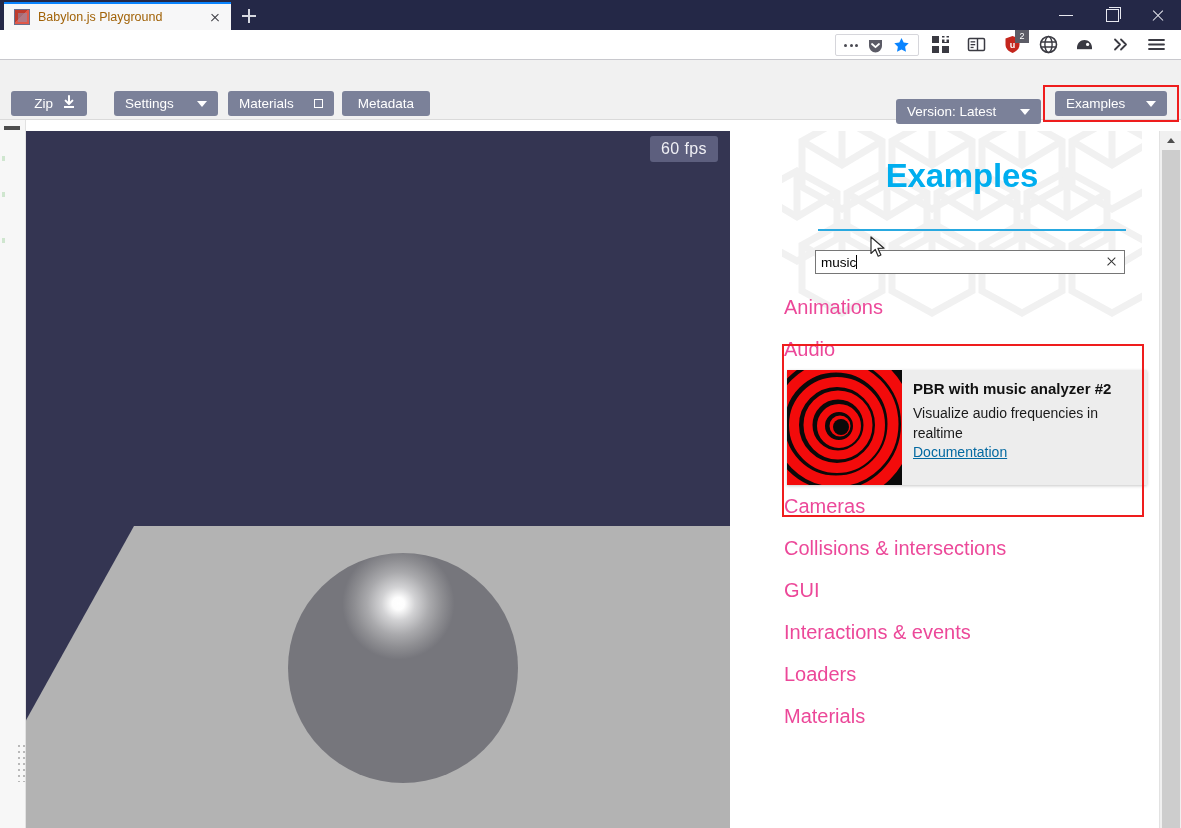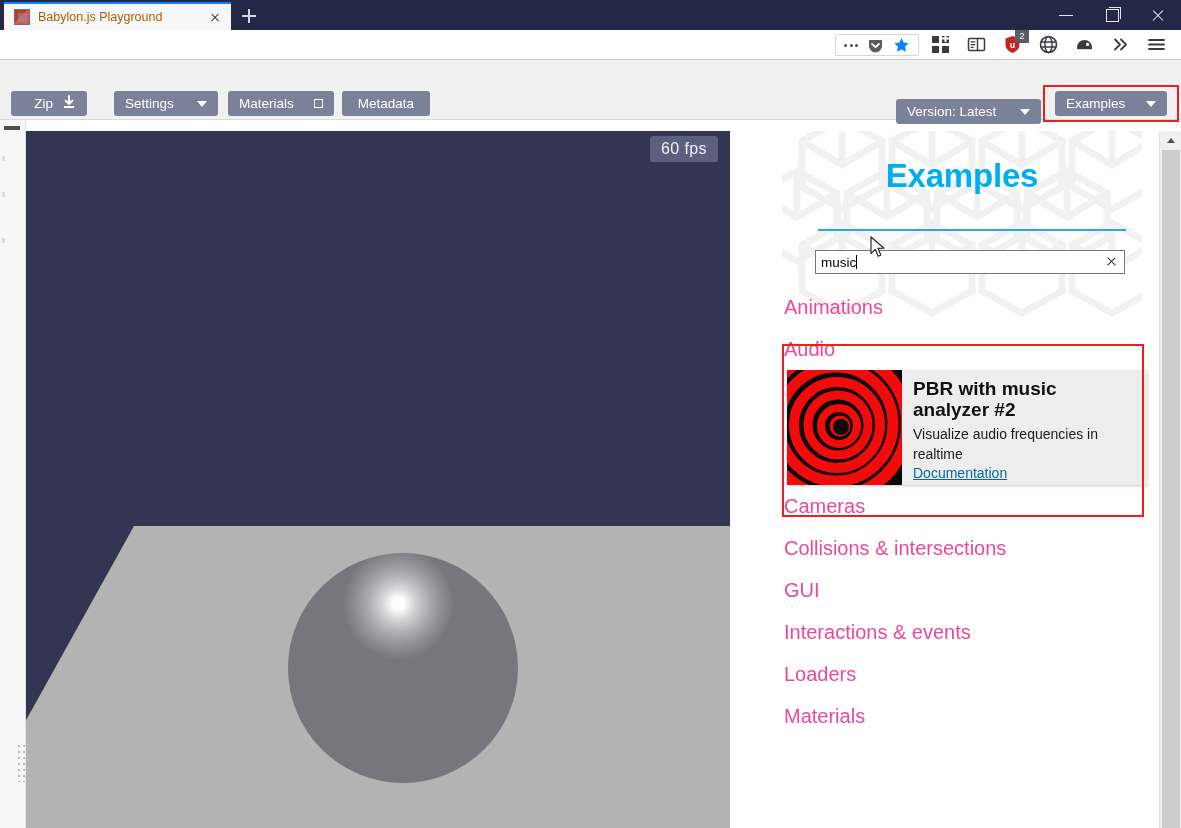--- a/index.html
+++ b/index.html
@@ -197,21 +197,21 @@
     font-size:20px; color:#ec4899; padding:10px 0 10px 2px; line-height:22px;
   }
   .example-card{
     display:flex; background:#ededed; margin:0 12px 0 5px; height:115px;
     box-shadow:0 1px 3px rgba(0,0,0,.22);
   }
   .example-thumb{
     flex:0 0 115px; width:115px; height:115px; background:#0a0a0a; position:relative; overflow:hidden;
   }
   .example-info{ flex:1 1 auto; padding:8px 10px 0 11px; overflow:hidden; }
-  .example-title{ font-size:19px; font-weight:bold; color:#111; line-height:21px; }
+  .example-title{ font-size:15px; font-weight:bold; color:#111; line-height:21px; }
   .example-desc{ font-size:14px; color:#1a1a1a; line-height:20px; margin-top:4px; }
   .example-doc-link{ font-size:14px; color:#0369a1; text-decoration:underline; margin-top:1px; display:inline-block; }
 
   #audio-highlight{
     position:absolute; left:0px; top:213px; width:362px; height:173px;
     border:2.5px solid #ef1d1d; pointer-events:none; z-index:6;
   }
 
   
   #panel-scrollbar{

